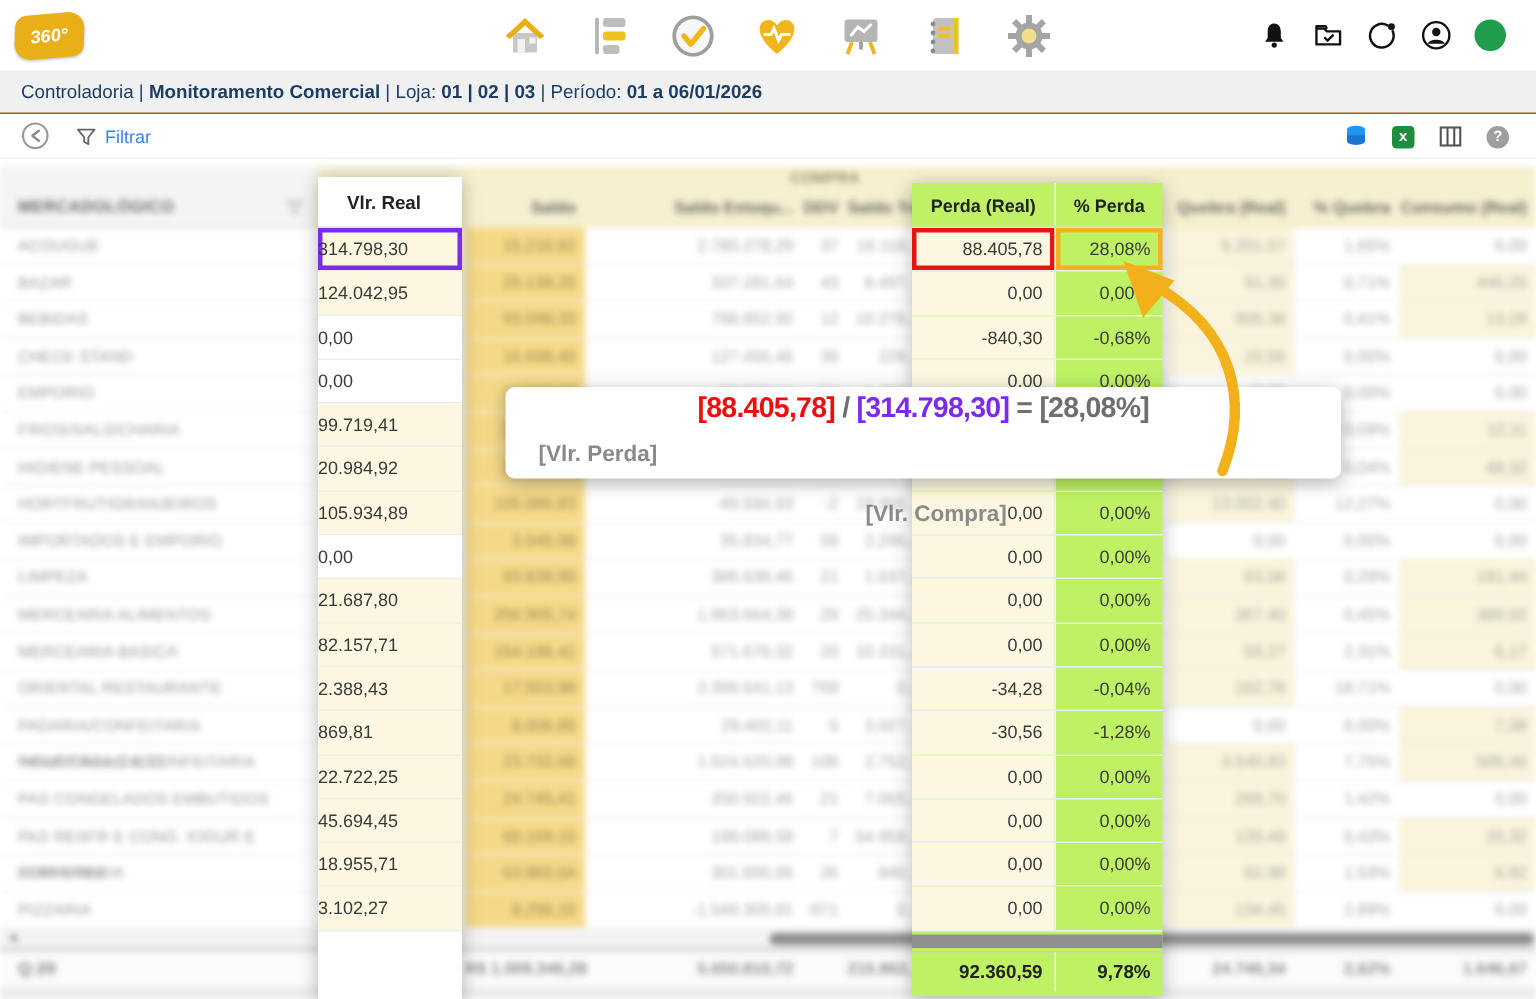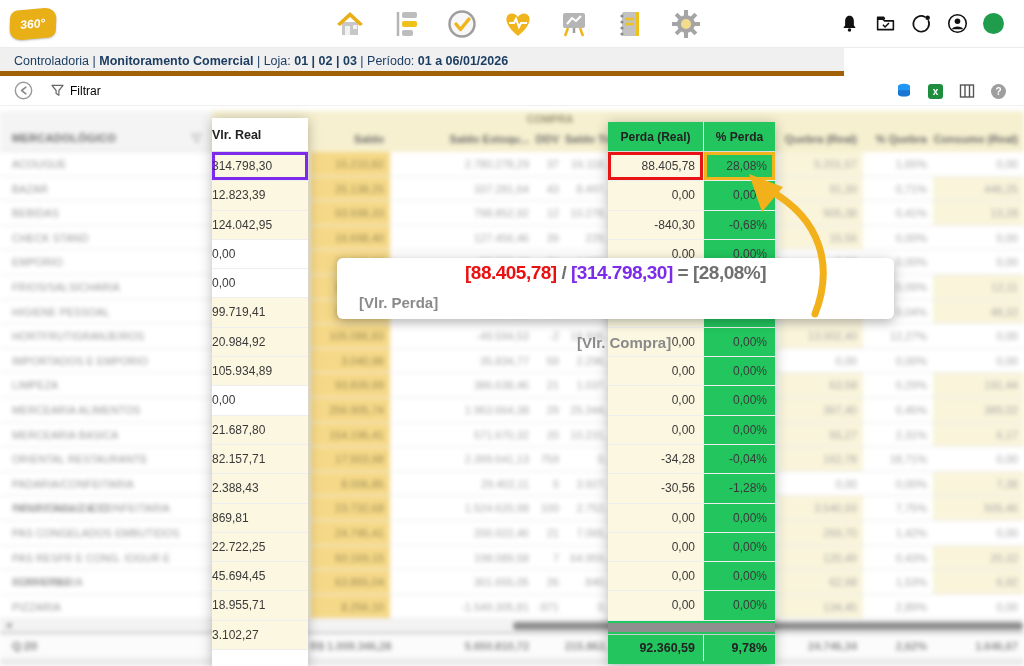--- a/index.html
+++ b/index.html
@@ -10,27 +10,27 @@
   
   .app-header { position:absolute; top:0; left:0; width:1024px; height:48px; background:#fff; border-bottom:1px solid #ededed; z-index:20; }
   .logo { position:absolute; left:10px; top:9px; width:46px; height:30px; background:#e9af17; border-radius:7px 12px 7px 12px; transform:skewX(-7deg) rotate(-5deg); display:flex; align-items:center; justify-content:center; color:#fff; font-weight:bold; font-size:12px; box-shadow:0 1px 2px rgba(0,0,0,.25); }
   .nav { position:absolute; left:334px; top:8px; display:flex; gap:24px; }
   .nav .nicon { width:32px; height:32px; }
   .hdr-right { position:absolute; right:20px; top:13px; display:flex; gap:15px; align-items:center; }
   .hdr-right .hicon { width:21px; height:21px; }
   .status-dot { width:21px; height:21px; border-radius:50%; background:#1f9d4d; }
 
   
-  .breadcrumb { position:absolute; top:48px; left:0; width:844px; height:28px; background:#f0f0f0; border-bottom:5px solid #a16207; line-height:27px; padding-left:14px; font-size:12.5px; color:#1d3e63; z-index:20; }
+  .breadcrumb { position:absolute; top:48px; left:0; width:1024px; height:28px; background:#f0f0f0; border-bottom:1px solid #a16207; line-height:27px; padding-left:14px; font-size:12.5px; color:#1d3e63; z-index:20; }
   .breadcrumb b { font-weight:bold; }
 
   
   .toolbar { position:absolute; top:76px; left:0; width:1024px; height:30px; background:#fff; border-bottom:1px solid #f0f0f0; z-index:20; }
   .tb-left { position:absolute; left:14px; top:5px; display:flex; align-items:center; gap:18px; }
-  .filter-group { display:flex; align-items:flex-start; gap:6px; font-size:12px; color:#000000; }
+  .filter-group { display:flex; align-items:flex-end; gap:6px; font-size:12px; color:#3b82f6; }
   .tb-right { position:absolute; right:18px; top:7px; display:flex; align-items:center; gap:16px; }
   .tb-right .ticon { width:16px; height:16px; }
   .excel-box { width:15px; height:15px; background:#1e8e3e; border-radius:3px; color:#fff; font-size:10px; font-weight:bold; text-align:center; line-height:15px; }
   .help-circle { width:15px; height:15px; background:#9e9e9e; border-radius:50%; color:#fff; font-size:10px; font-weight:bold; text-align:center; line-height:15px; }
 
   
   .grid-bg { position:absolute; top:106px; left:0; width:1024px; height:560px; background:#fff; filter:blur(2px); z-index:1; }
   .left-header { position:absolute; top:5px; left:0; width:212px; height:41px; background:#f4f4f4; border-bottom:1px solid #e2e2e2; }
   .left-header span { position:absolute; left:12px; bottom:7px; font-size:11px; font-weight:bold; color:#6b6b6b; letter-spacing:.3px; }
   .left-header .funnel { position:absolute; right:10px; bottom:7px; }
@@ -53,27 +53,27 @@
   .scrollrow { position:absolute; top:513.4px; left:0; width:1024px; height:13px; background:#f3f3f3; }
   .scrollrow .larr { position:absolute; left:4px; top:0; font-size:9px; color:#8a8a8a; line-height:13px; }
   .scroll-thumb { position:absolute; left:513px; top:2.5px; width:510px; height:8px; background:#8f8f8f; border-radius:4px; }
   .totalrow { position:absolute; top:526.4px; left:0; width:1024px; height:26px; background:#fbfbfb; border-top:2px solid #c9c9c9; display:flex; }
   .totalrow .c { font-weight:bold; color:#8f8f8f; font-size:11px; line-height:24px; }
   .totalrow .name { font-weight:bold; color:#7d7d7d; }
   .grid-foot { position:absolute; top:552.4px; left:0; width:1024px; height:8px; background:#ececec; }
 
   
   .vlr-panel { position:absolute; left:212px; top:118px; width:96px; height:548px; background:#fff; box-shadow:0 2px 12px rgba(0,0,0,.28); z-index:5; overflow:hidden; }
-  .vlr-panel .phead { height:34px; line-height:34px; text-align:left; padding-right:8px; font-size:12.5px; font-weight:bold; color:#222; background:#fff; border-bottom:1px solid #dfdfdf; }
+  .vlr-panel .phead { height:34px; line-height:34px; text-align:center; padding-right:8px; font-size:12.5px; font-weight:bold; color:#222; background:#fff; border-bottom:1px solid #dfdfdf; }
   .vrows > div { height:29.3px; line-height:29px; text-align:left; padding-right:8px; font-size:12px; color:#3a3a3a; border-bottom:1px solid #eee; background:#fff; white-space:nowrap; }
   .vrows > div.cream { background:#fbf7e0; }
   .vrows > div:nth-of-type(1) { box-shadow:inset 0 0 0 3px #7c2bea; }
 
   
-  .perda-panel { position:absolute; left:608px; top:122px; width:167px; background:#22c55e; box-shadow:0 2px 12px rgba(0,0,0,.28); z-index:5; padding-bottom:3px; }
+  .perda-panel { position:absolute; left:608px; top:122px; width:167px; background:#bef264; box-shadow:0 2px 12px rgba(0,0,0,.28); z-index:5; padding-bottom:3px; }
   .perda-head { display:flex; height:30px; border-bottom:1px solid #ddd; }
   .perda-head div { line-height:30px; text-align:center; font-size:12px; font-weight:bold; color:#222; }
   .pv { width:95px; } .pp { width:72px; border-left:1px solid #f0f0f0; }
   .prows > div { display:flex; height:29.3px; border-bottom:1px solid #eee; }
   .prows .pv, .prows .pp { line-height:29px; text-align:right; padding-right:8px; font-size:12px; color:#3a3a3a; white-space:nowrap; }
   .prows .pv { background:#fbf7e0; }
   .prows > div:nth-of-type(1) .pv { box-shadow:inset 0 0 0 3px #e81414; }
   .prows > div:nth-of-type(1) .pp { box-shadow:inset 0 0 0 3px #f2b41c; }
   .perda-bar { height:9px; background:#8f8f8f; margin:2px 0; }
   .perda-total { display:flex; height:27px; border-top:1px solid #ccc; }
@@ -494,21 +494,20 @@
     </div>
     <div class="grid-foot"></div>
   </div>
 
   <div class="vlr-panel">
     <div class="phead">Vlr. Real</div>
     <div class="vrows">
 
         <div class="cream">314.798,30</div>
 
-        <div class="cream">12.823,39</div>
 
         <div class="cream">124.042,95</div>
 
         <div>0,00</div>
 
         <div>0,00</div>
 
         <div class="cream">99.719,41</div>
 
         <div class="cream">20.984,92</div>

